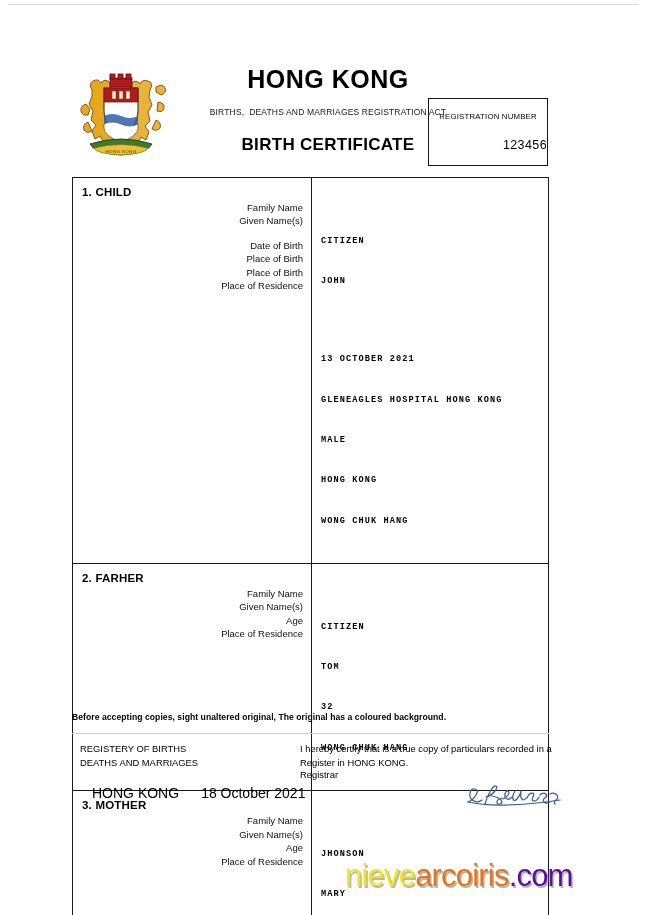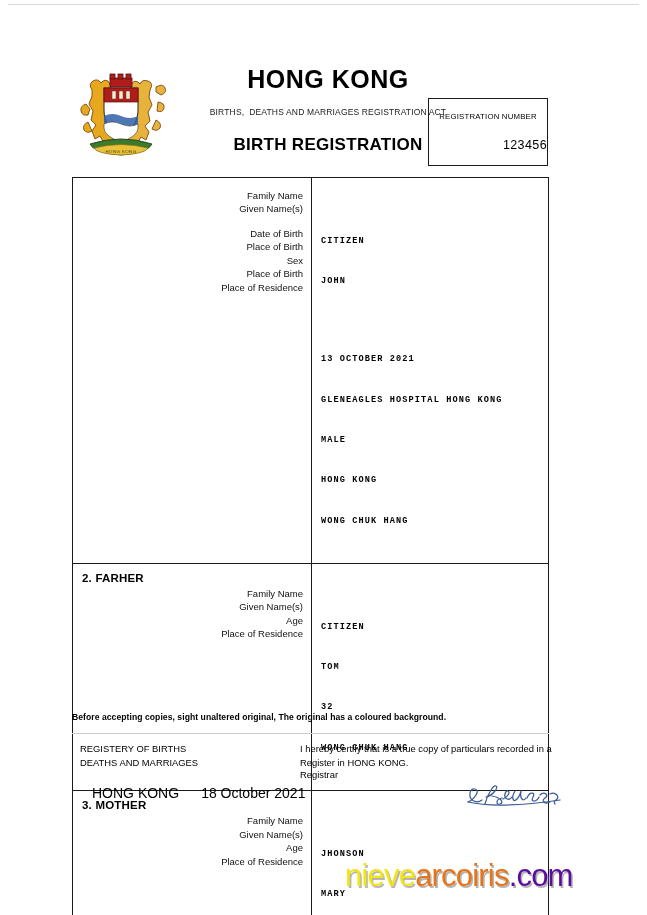--- a/index.html
+++ b/index.html
@@ -273,40 +273,40 @@
 
       <path d="M22 84 q31 -10 62 0 q-4 9 -31 11 q-27 -2 -31 -11 z" fill="#3e7a2e" stroke="#1f4415" stroke-width="0.9"></path>
       <path d="M26 88 q27 -7 54 0 q-3 6 -27 7 q-24 -1 -27 -7 z" fill="#e8c23a" stroke="#8a6a10" stroke-width="0.7"></path>
       <text x="53" y="93.4" font-family="Liberation Sans, sans-serif" font-size="4.4" text-anchor="middle" fill="#5a3a08" letter-spacing="0.4">HONG KONG</text>
     </svg>
   </div>
 
   <div class="header-center">
     <div class="title-main">HONG KONG</div>
     <div class="title-act">BIRTHS,  DEATHS AND MARRIAGES REGISTRATION ACT</div>
-    <div class="title-sub">BIRTH REGISTRATION</div>
+    <div class="title-sub">BIRTH CERTIFICATE</div>
   </div>
 
   <div class="regbox">
     <div class="regbox-label">REGISTRATION NUMBER</div>
     <div class="regbox-value">123456</div>
   </div>
 </div>
 
 <div class="cert-table">
 
   <div class="cert-row row-child">
     <div class="col-left">
+      <div class="section-title">1. CHILD</div>
       <div class="labels">
         <div>Family Name</div>
         <div>Given Name(s)</div>
         <div class="gap"></div>
         <div>Date of Birth</div>
         <div>Place of Birth</div>
-        <div>Sex</div>
         <div>Place of Birth</div>
         <div>Place of Residence</div>
       </div>
     </div>
     <div class="col-right">
       <div class="values">
         <div>CITIZEN</div>
         <div>JOHN</div>
         <div class="gap"></div>
         <div>13 OCTOBER 2021</div>

